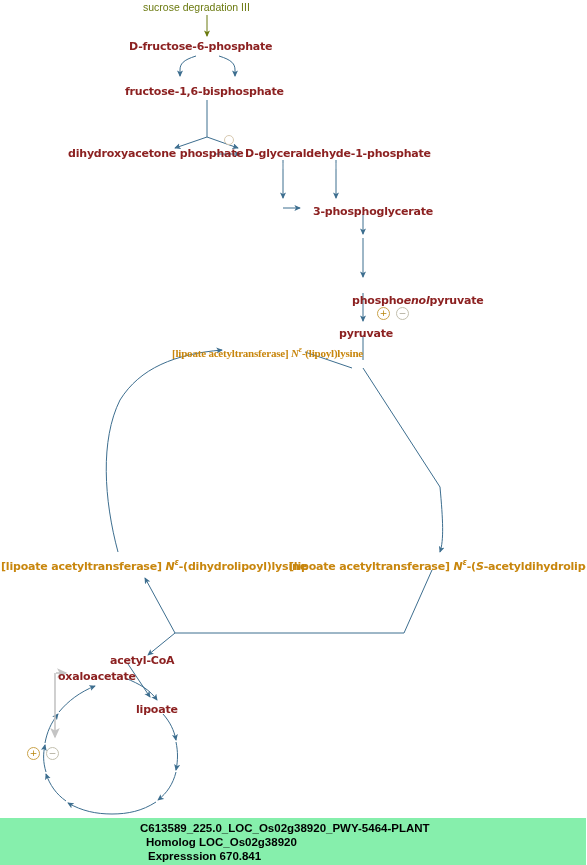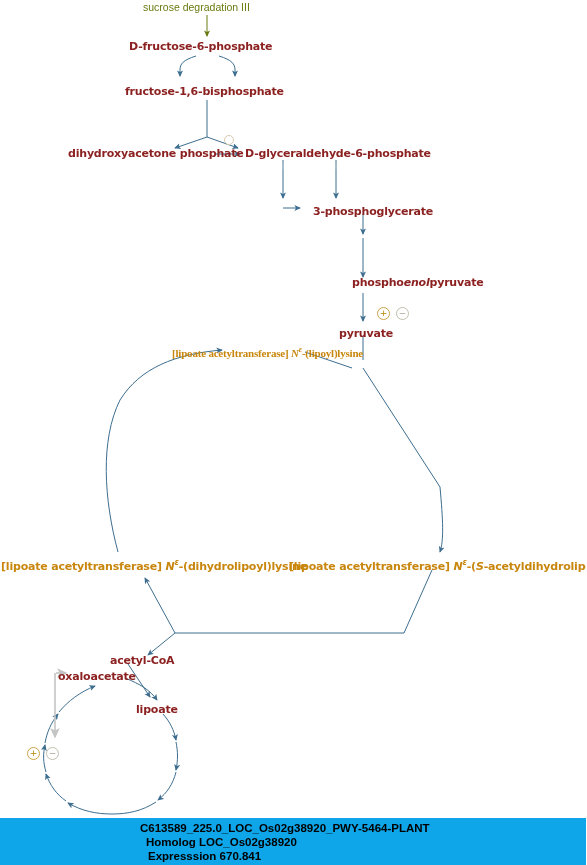--- a/index.html
+++ b/index.html
@@ -82,21 +82,21 @@
     border-radius: 50%;
     border: 1px solid #d8c9b0;
     background: #ffffff;
   }
   #legend {
     position: absolute;
     left: 0;
     bottom: 0;
     width: 587px;
     height: 47px;
-    background: #0ea5e9;
+    background: #86efac;
     box-sizing: border-box;
   }
   #legend .line {
     position: absolute;
     left: 140px;
     font-family: "Liberation Sans", sans-serif;
     font-weight: bold;
     font-size: 11.5px;
     color: #000000;
     white-space: nowrap;
@@ -192,25 +192,25 @@
   </svg>
 
   <div class="node pathway-link" style="left:143px; top:1px;">sucrose degradation III</div>
 
   <div class="node compound" style="left:129px; top:41px;">D-fructose-6-phosphate</div>
 
   <div class="node compound" style="left:125px; top:86px;">fructose-1,6-bisphosphate</div>
 
   <div class="node compound" style="left:68px; top:148px;">dihydroxyacetone phosphate</div>
 
-  <div class="node compound" style="left:245px; top:148px;">D-glyceraldehyde-6-phosphate</div>
+  <div class="node compound" style="left:245px; top:148px;">D-glyceraldehyde-1-phosphate</div>
 
   <div class="node compound" style="left:313px; top:206px;">3-phosphoglycerate</div>
 
-  <div class="node compound" style="left:312px; top:277px;padding-left:40px;"><span>phospho</span><span class="ital">enol</span><span>pyruvate</span></div>
+  <div class="node compound" style="left:312px; top:295px;padding-left:40px;"><span>phospho</span><span class="ital">enol</span><span>pyruvate</span></div>
 
   <div class="node compound" style="left:339px; top:328px;">pyruvate</div>
 
   <div class="node compound" style="left:110px; top:655px;">acetyl-CoA</div>
 
   <div class="node compound" style="left:58px; top:671px;">oxaloacetate</div>
 
   <div class="node compound" style="left:136px; top:704px;">lipoate</div>
 
   <div class="node protein" style="left:172px; top:344px;font-family:Liberation Serif, serif;"><span>[lipoate acetyltransferase] </span><span class="ital">N</span><span class="sup">ε</span><span>-(lipoyl)lysine</span></div>

